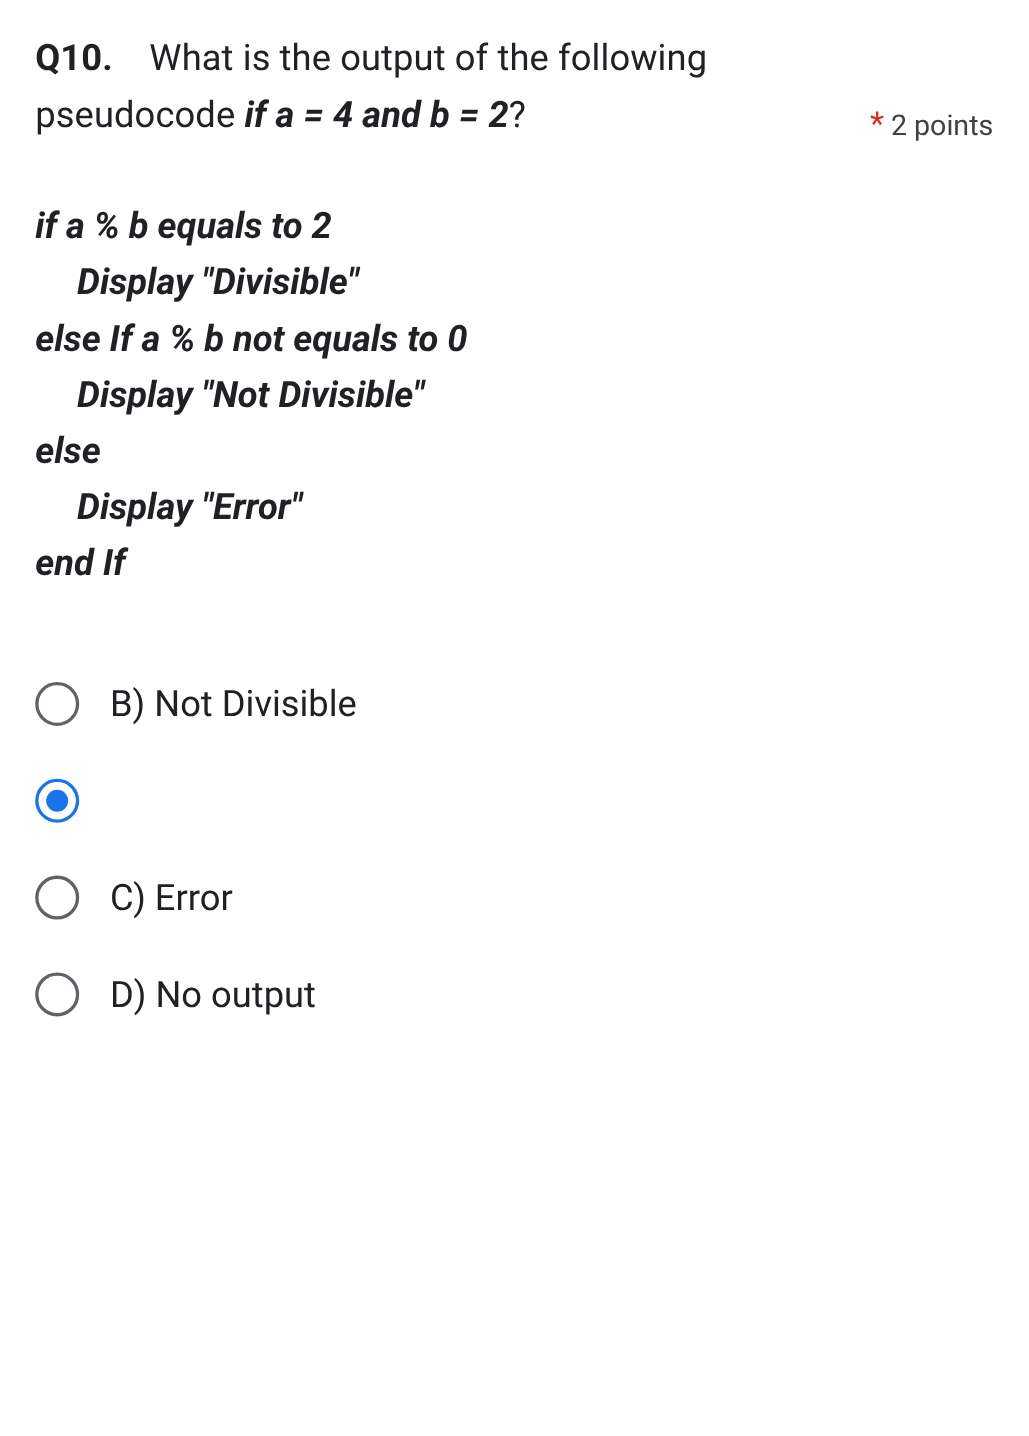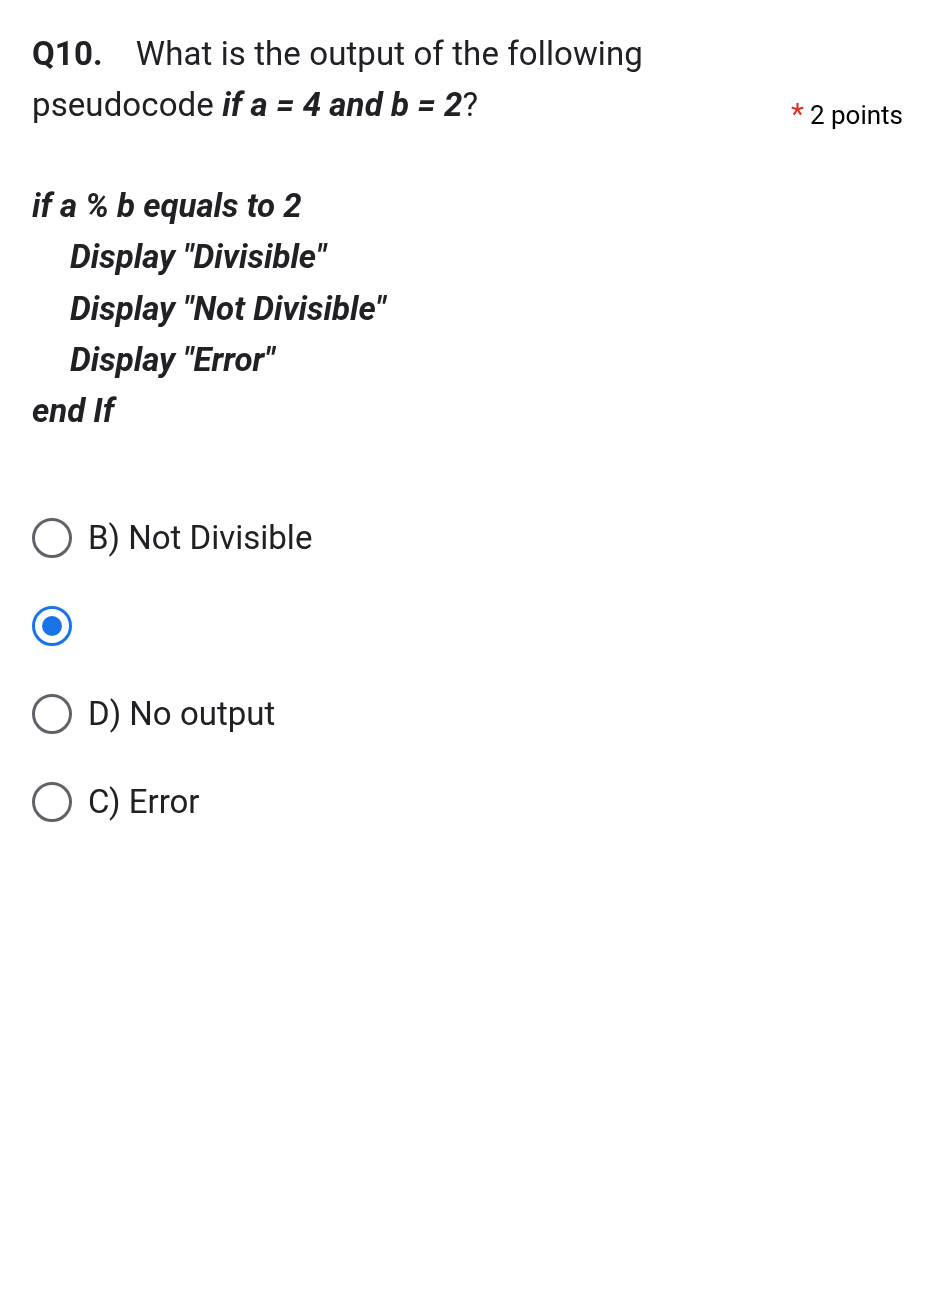--- a/index.html
+++ b/index.html
@@ -41,21 +41,21 @@
       margin-left: 16px;
       margin-top: 6px;
       white-space: nowrap;
     }
     .required-asterisk {
       color: #d93025;
       font-size: 30px;
       line-height: 1;
     }
     .points-text {
-      color: #000000;
+      color: #404040;
       font-size: 26px;
     }
     .pseudocode-block {
       margin-top: 50px;
       font-size: 33px;
       line-height: 1.55;
       font-weight: 700;
       font-style: italic;
       color: #202124;
     }
@@ -64,21 +64,21 @@
     }
     .indent {
       padding-left: 38px;
     }
     .options-block {
       margin-top: 58px;
     }
     .option-row {
       display: flex;
       align-items: center;
-      gap: 16px;
+      gap: 28px;
       padding: 24px 0;
       cursor: pointer;
       text-align: center;
     }
     .radio-outer {
       width: 40px;
       height: 40px;
       border-radius: 50%;
       border: 3px solid #5f6368;
       display: flex;
@@ -114,36 +114,38 @@
   </div>
   <div class="points-block">
     <span class="required-asterisk">*</span>
     <span class="points-text">2 points</span>
   </div>
 </div>
 
 <div class="pseudocode-block">
   <span class="pseudocode-line">if a % b equals to 2</span>
   <span class="pseudocode-line indent">Display "Divisible"</span>
+  <span class="pseudocode-line">else If a % b not equals to 0</span>
   <span class="pseudocode-line indent">Display "Not Divisible"</span>
+  <span class="pseudocode-line">else</span>
   <span class="pseudocode-line indent">Display "Error"</span>
   <span class="pseudocode-line">end If</span>
 </div>
 
 <div class="options-block">
   <div class="option-row">
     <span class="radio-outer"></span>
     <span class="option-label">B) Not Divisible</span>
   </div>
   <div class="option-row">
     <span class="radio-outer selected">
         <span class="radio-inner"></span>
       </span>
   </div>
   <div class="option-row">
     <span class="radio-outer"></span>
-    <span class="option-label">D) No output</span>
+    <span class="option-label">C) Error</span>
   </div>
   <div class="option-row">
     <span class="radio-outer"></span>
-    <span class="option-label">C) Error</span>
+    <span class="option-label">D) No output</span>
   </div>
 </div>
 
 </body></html>

